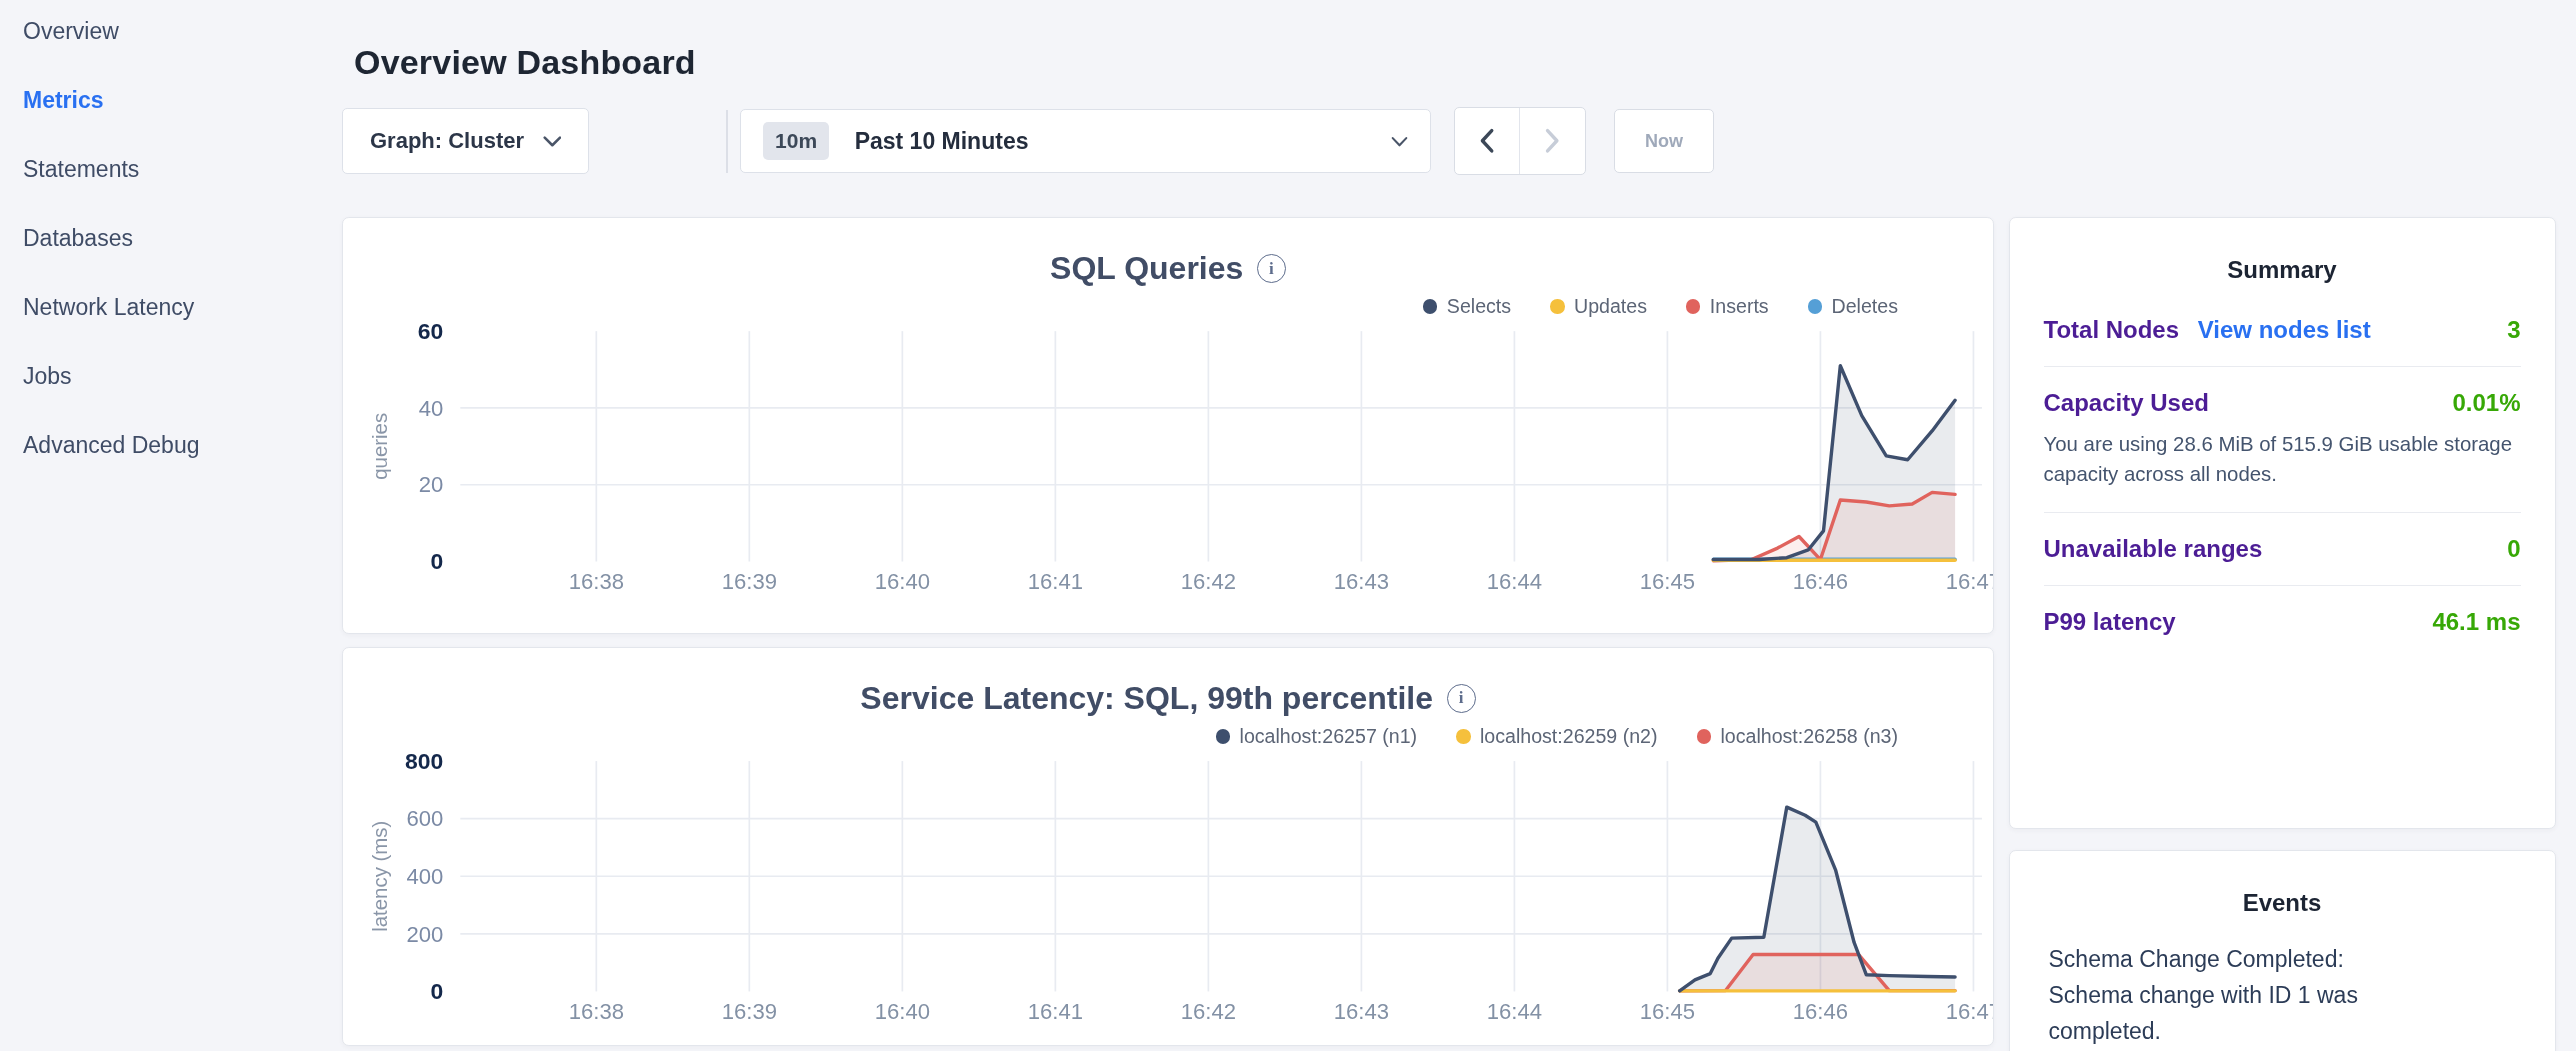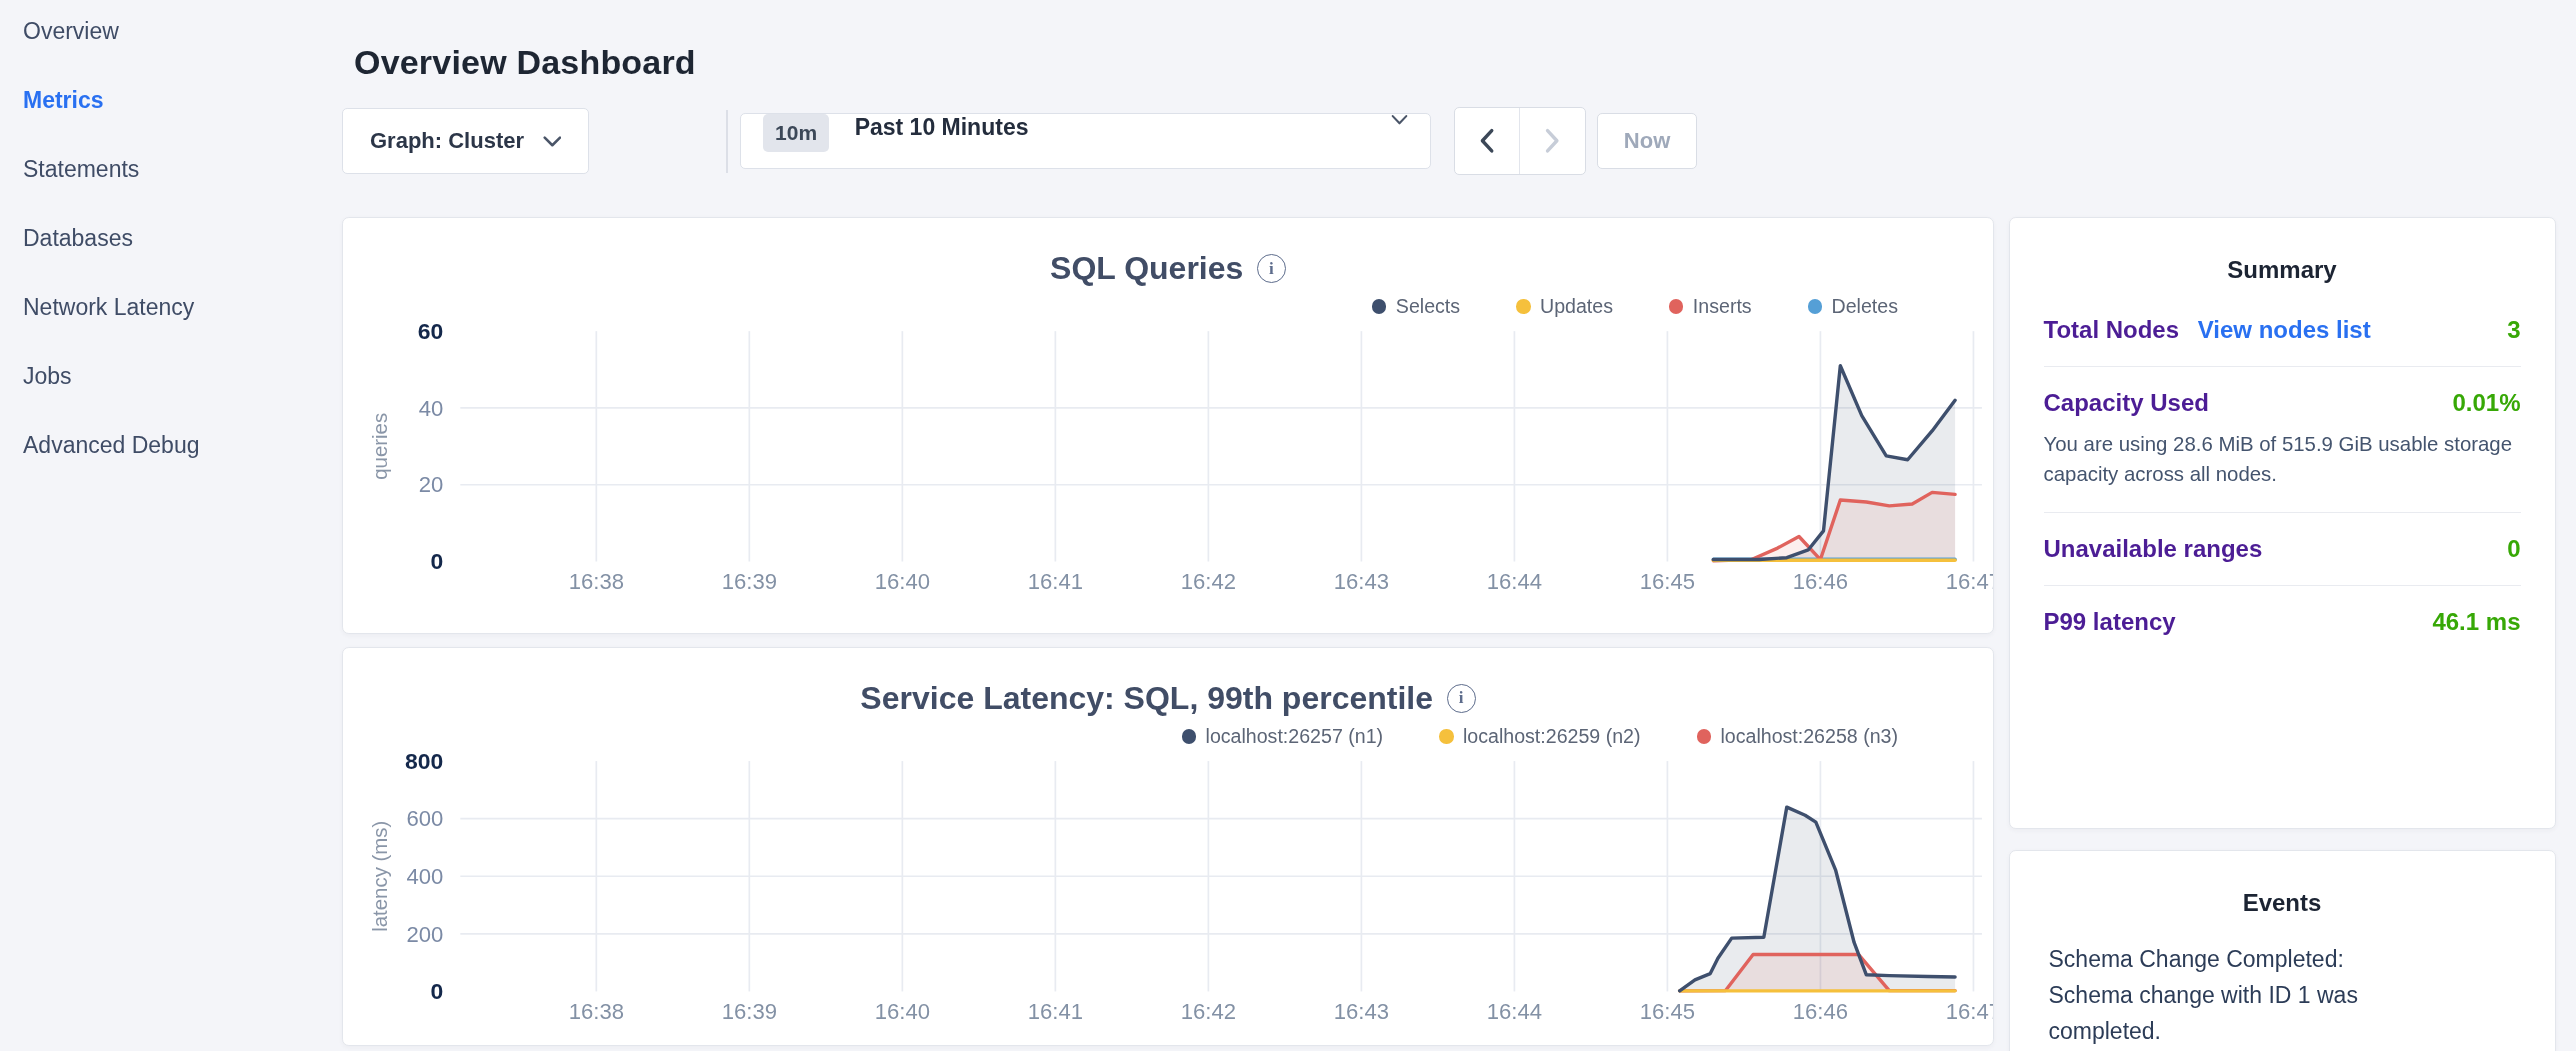--- a/index.html
+++ b/index.html
@@ -19,48 +19,48 @@
   .page-title{position:absolute;left:342px;top:31px;margin:12px;
     font-size:34px;font-weight:700;color:#1e2633;letter-spacing:0.2px;}
   
   .controls{position:absolute;left:342px;top:107px;height:68px;display:flex;align-items:center;}
   .ctl-btn{height:66px;background:#fff;border:0.9px solid #dde1e9;border-radius:5.1px;
     display:flex;align-items:center;padding:0 27px;font-size:22px;font-weight:700;
     color:#2c3648;cursor:pointer;box-sizing:border-box;}
   .ctl-btn .chev{margin-left:18.7px;}
   .ctl-gap{width:43px;}
   .vdivider{width:1.7px;height:63px;background:#dcdfe7;margin-left:94px;margin-right:12px;}
-  .timebox{height:56px;width:691px;background:#fff;border:0.9px solid #dde1e9;border-radius:5.1px;
-    display:flex;align-items:flex-start;padding:0 22px;box-sizing:border-box;cursor:pointer;}
+  .timebox{height:64px;width:691px;background:#fff;border:0.9px solid #dde1e9;border-radius:5.1px;
+    display:flex;align-items:center;padding:8px 22px;box-sizing:border-box;cursor:pointer;}
   .time-badge{background:#e2e5ec;border-radius:5.1px;padding:6.8px 12px;font-size:21px;
     font-weight:700;color:#3c4858;}
   .time-label{margin-left:25.5px;font-size:23px;font-weight:700;color:#242d3d;}
   .timebox .chev{margin-left:auto;}
   .arrow-group{margin-left:23px;display:flex;background:#fff;border:0.9px solid #d9dde5;
     border-radius:5.1px;overflow:hidden;}
   .arrow-btn{width:65px;height:66px;display:flex;align-items:center;justify-content:center;
     cursor:pointer;box-sizing:border-box;}
   .arrow-btn.left{border-right:0.9px solid #e2e5ec;}
-  .now-btn{margin-left:11px;width:100px;height:56px;background:#fff;border:0.9px solid #d9dde5;
-    border-radius:5.1px;color:#9fa9ba;font-size:22px;font-weight:700;
+  .now-btn{margin-left:28px;width:100px;height:64px;background:#fff;border:0.9px solid #d9dde5;
+    border-radius:5.1px;color:#9fa9ba;font-size:18px;font-weight:700;
     display:flex;align-items:center;justify-content:center;box-sizing:border-box;}
   
   .content{position:absolute;left:342px;top:217px;display:flex;gap:14.5px;}
   .charts-col{display:flex;flex-direction:column;gap:12.8px;width:1652px;}
   .chart-card{position:relative;background:#fff;border:0.9px solid #e3e6ec;border-radius:6.8px;
     box-shadow:0 1.7px 4.3px rgba(40,50,70,.04);box-sizing:border-box;}
   .chart-card.c1{height:417px;}
   .chart-card.c2{height:399px;}
   .chart-title-row{position:absolute;top:32px;left:0;right:0;display:flex;
     justify-content:center;align-items:center;gap:13.6px;z-index:2;}
   .chart-title{font-size:32px;font-weight:700;color:#414d66;}
   .info-icon{width:29px;height:29px;border:1.7px solid #5d6c8c;border-radius:50%;
     color:#5d6c8c;font-size:17px;font-weight:700;display:flex;align-items:center;
     justify-content:center;box-sizing:border-box;cursor:pointer;font-family:"Liberation Serif",serif;}
-  .legend{position:absolute;top:77px;right:95px;display:flex;gap:56px;align-items:flex-start;z-index:2;}
+  .legend{position:absolute;top:77px;right:95px;display:flex;gap:39px;align-items:flex-start;z-index:2;}
   .legend-item{display:flex;align-items:center;gap:9.4px;font-size:19.6px;color:#5c6576;}
   .dot{width:14.5px;height:14.5px;border-radius:50%;}
   .plot-svg{position:absolute;inset:0;width:100%;height:100%;}
   
   .right-col{width:547px;display:flex;flex-direction:column;gap:21px;}
   .panel{background:#fff;border:0.9px solid #e3e6ec;border-radius:6.8px;
     box-shadow:0 1.7px 4.3px rgba(40,50,70,.04);padding:25.5px 34px;box-sizing:border-box;}
   .panel.summary{height:612px;}
   .panel.events{height:255px;}
   .panel-title{text-align:center;font-size:24px;font-weight:700;color:#1c2433;margin:12px 0 10.2px;}

